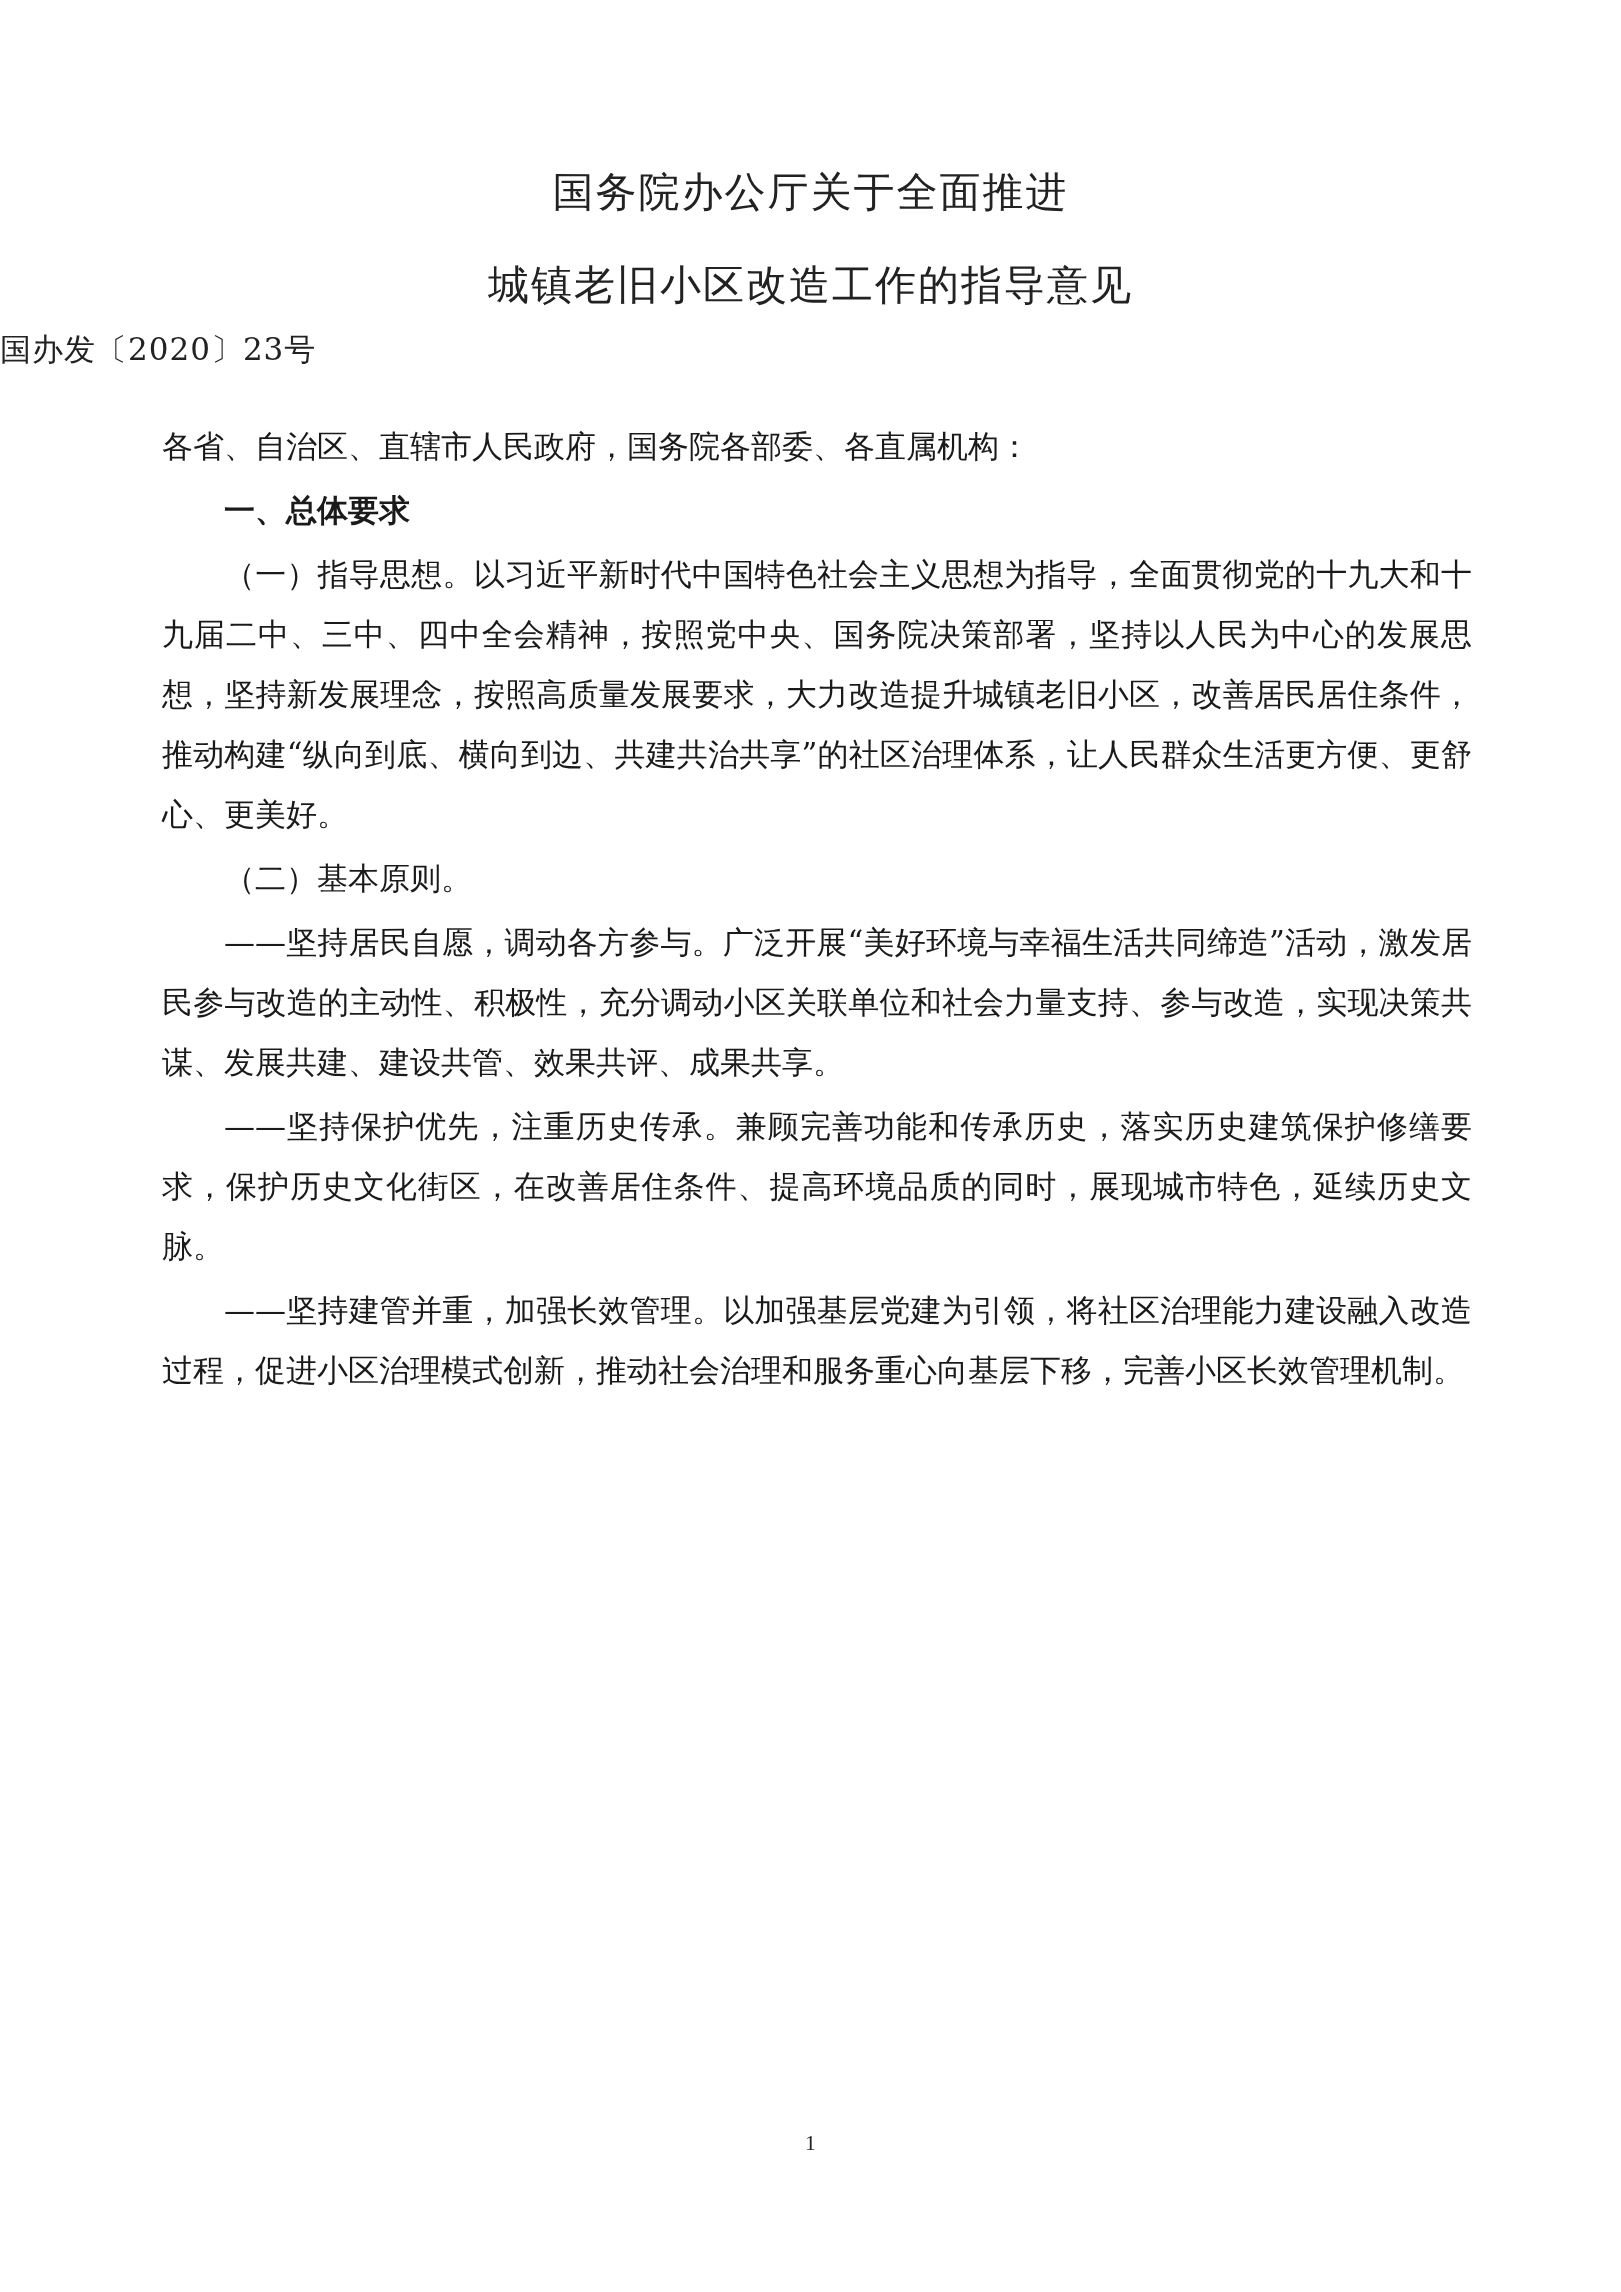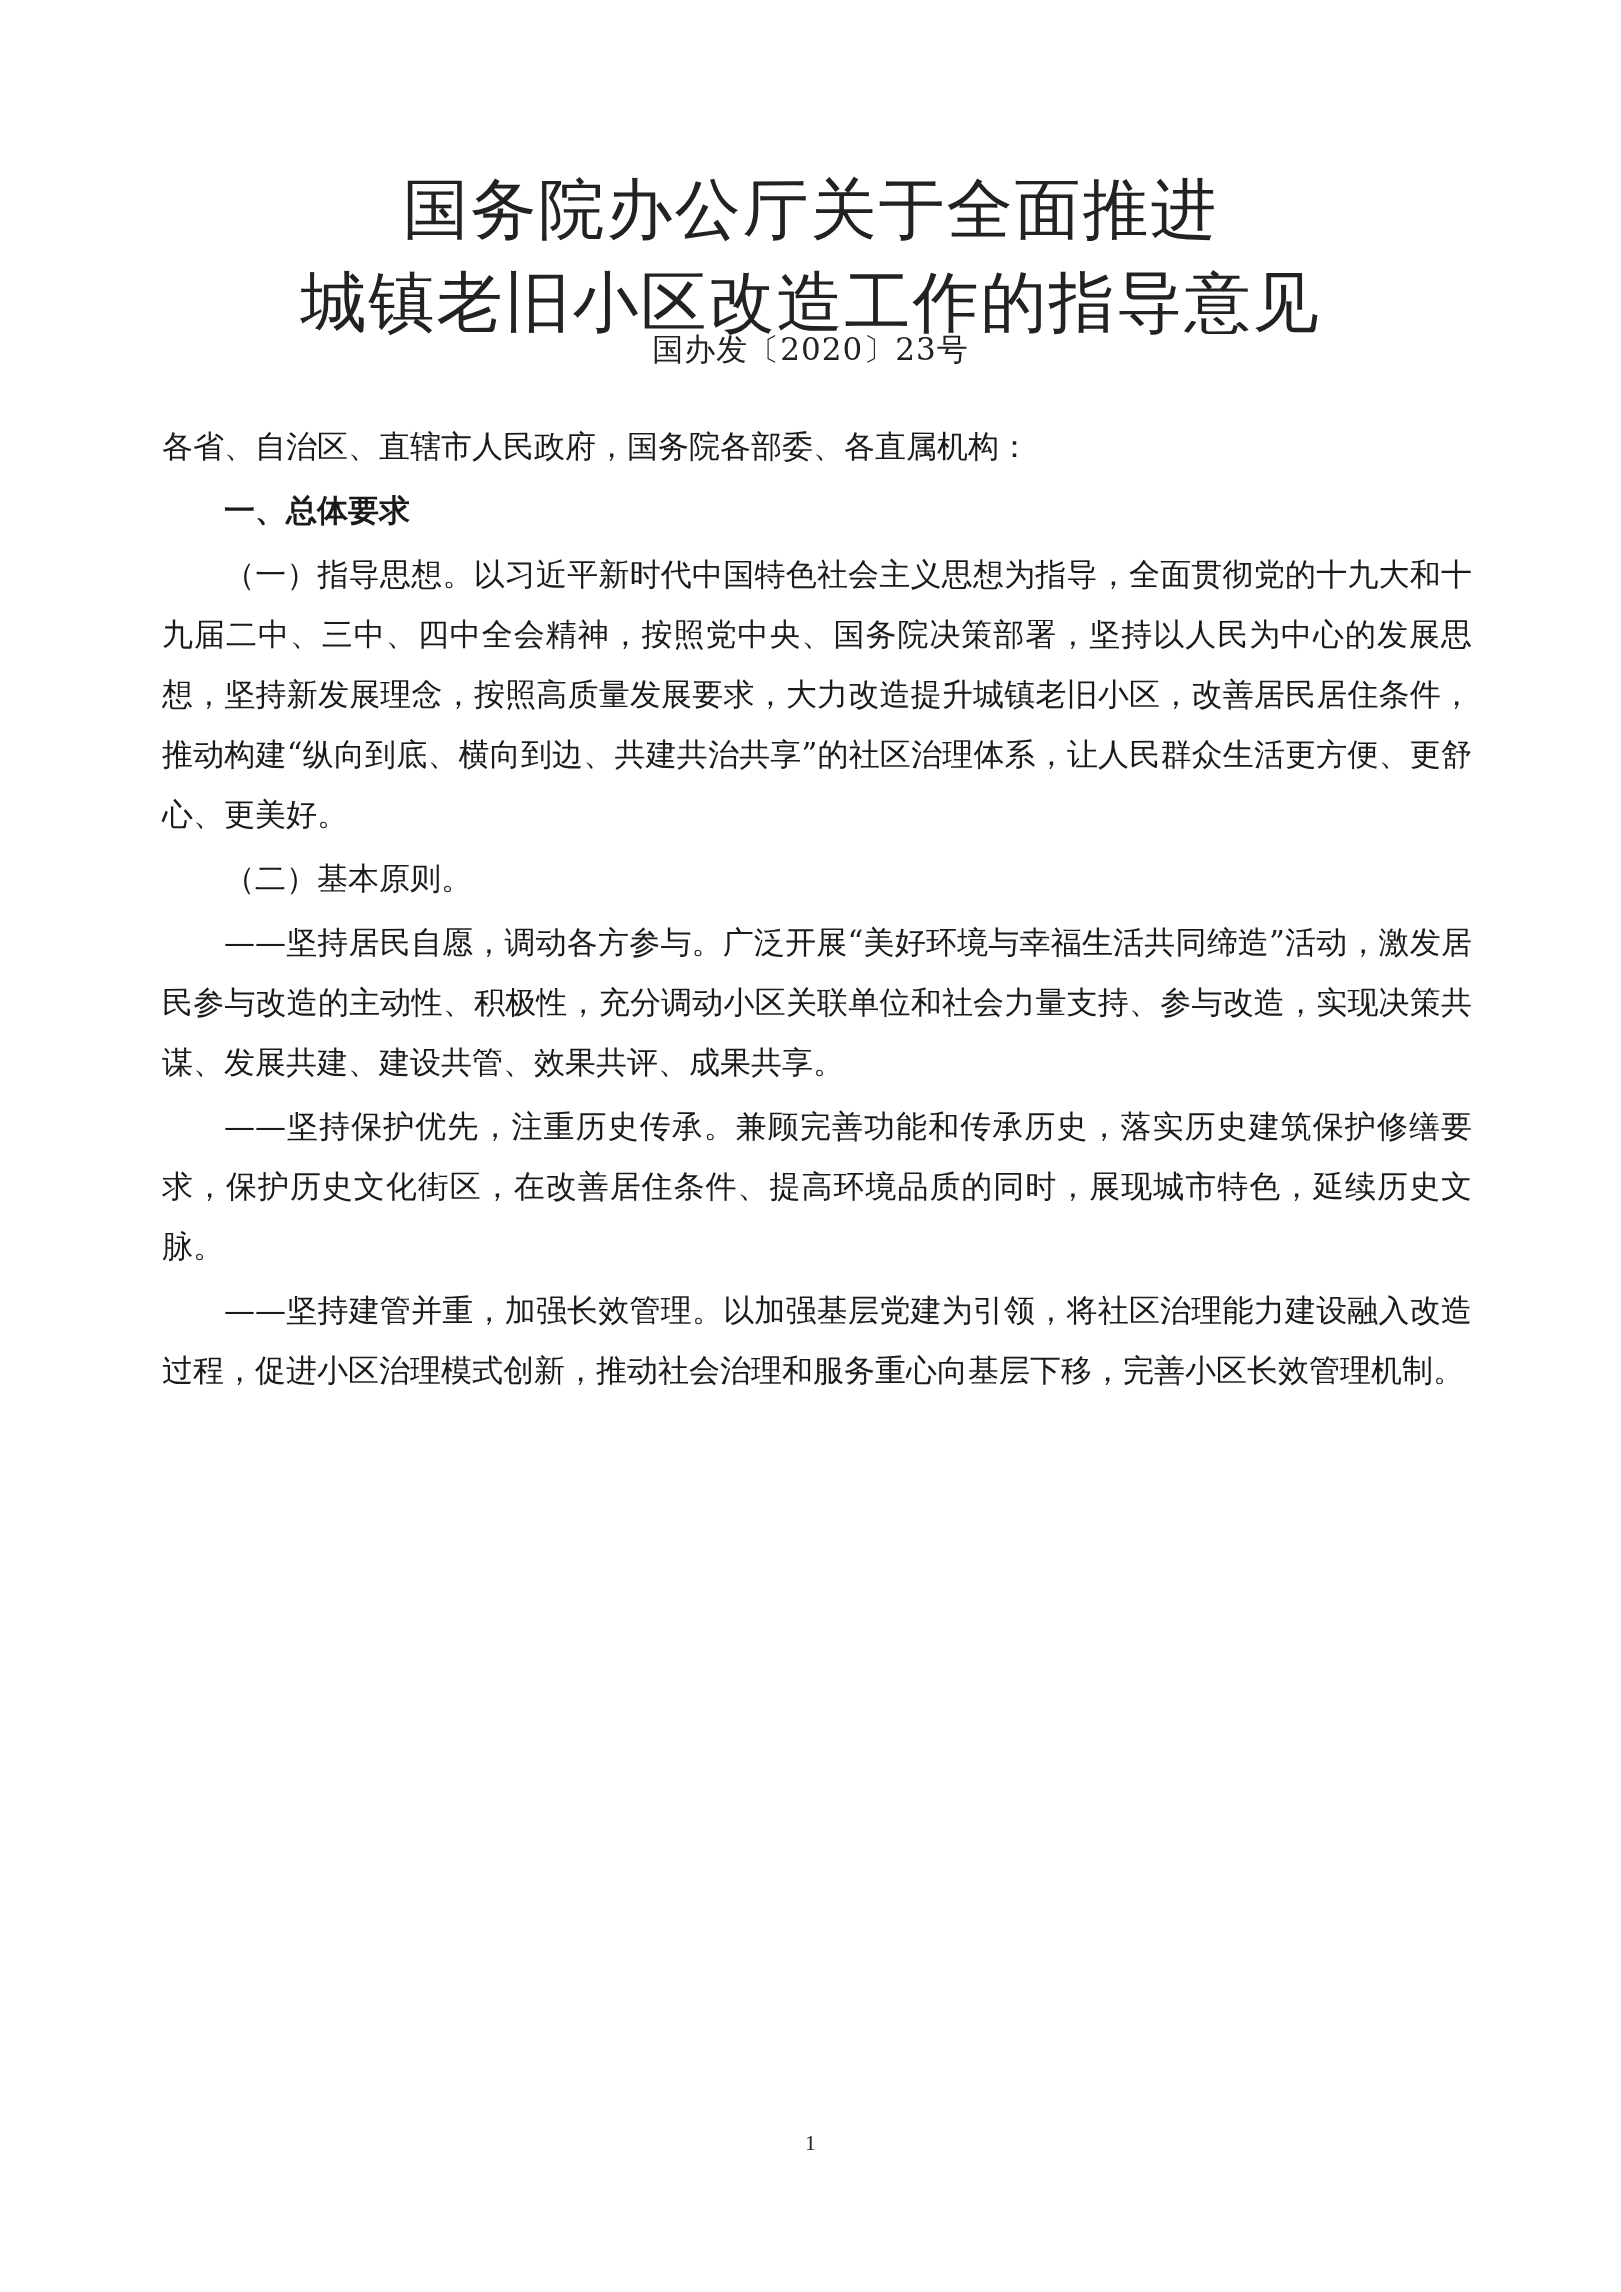--- a/index.html
+++ b/index.html
@@ -5,26 +5,26 @@
   html, body { margin: 0; padding: 0; background: #ffffff; }
   body {
     width: 1621px; height: 2293px; position: relative; overflow: hidden;
     font-family: "DejaVu Serif", "Liberation Serif", serif;
     color: #1a1a1a;
   }
   .page { position: absolute; left: 0; top: 0; width: 1621px; height: 2293px; }
   .title {
     position: absolute; left: 0; width: 1621px; text-align: center;
     font-family: "DejaVu Sans", "Liberation Sans", sans-serif;
-    font-size: 66px; letter-spacing: 2px; color: #222;
+    font-size: 41px; letter-spacing: 2px; color: #222;
   }
   .title.l1 { top: 165px; }
   .title.l2 { top: 250px; margin-top: 8px; }
   .docno {
-    position: absolute; top: 329px; left: 0; width: 1621px; text-align: center;
+    position: absolute; top: 329px; left: 0; width: 1621px; 
     font-size: 31px; color: #222; letter-spacing: 1px;
   }
   .body {
     position: absolute; left: 158px; width: 1318px; top: 412px;
     font-size: 31px; line-height: 60px; text-align: justify;
     text-justify: inter-character;
   }
   .body p { margin: 4px; }
   .body p.indent { text-indent: 2em; }
   .body p.heading { text-indent: 2em; font-weight: bold;

